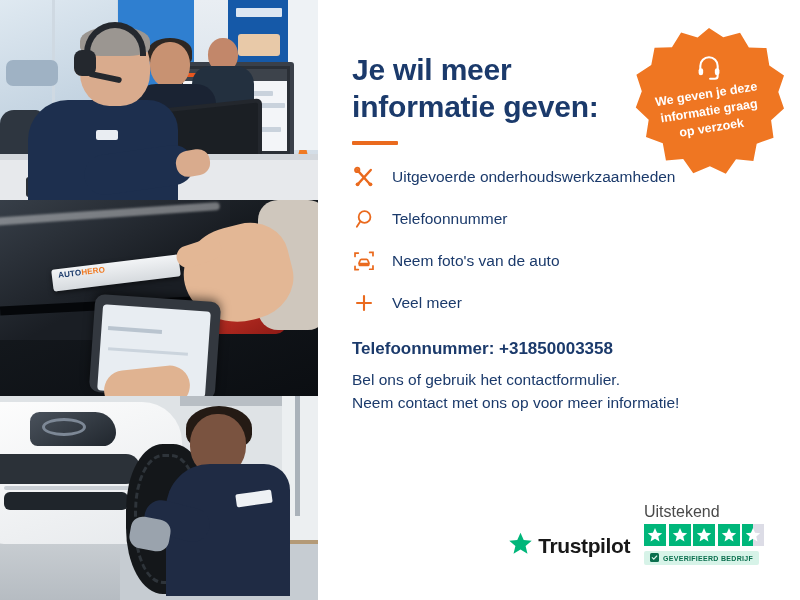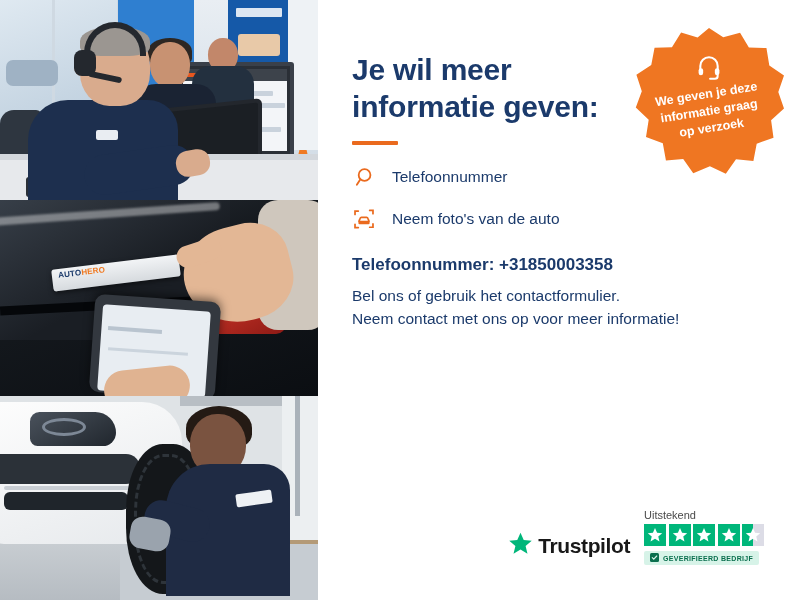--- a/index.html
+++ b/index.html
@@ -146,21 +146,21 @@
   .contact { margin-top:24px; }
   .phone { color:#1b3a6b; font-size:17px; font-weight:bold; margin-bottom:9px; }
   .ctext { color:#1b3a6b; font-size:15.5px; line-height:1.5; }
 
   
   .tp { position:absolute; right:36px; bottom:34px; display:flex; align-items:flex-end; gap:14px; }
   .tp-logo { display:flex; align-items:center; gap:5px; padding-bottom:6px; }
   .tp-logo svg { width:25px; height:25px; }
   .tp-name { font-size:21px; font-weight:bold; color:#191919; letter-spacing:-.4px; }
   .tp-right { text-align:left; }
-  .tp-rating-word { font-size:11px; color:#4a4a4a; margin-bottom:3px; }
+  .tp-rating-word { font-size:16px; color:#4a4a4a; margin-bottom:3px; }
   .tp-stars { display:flex; gap:2.5px; }
   .tp-star { width:22px; height:22px; background:#00b67a; display:flex; align-items:center; justify-content:center; }
   .tp-star.half { background:linear-gradient(90deg,#00b67a 50%, #dcdce6 50%); }
   .tp-star svg { width:16px; height:16px; }
   .tp-verified { margin-top:5px; display:inline-flex; align-items:center; gap:4px;
     background:#d7f3e8; border-radius:2px; padding:2px 6px; }
   .tp-verified svg { width:9px; height:9px; }
   .tp-verified span { font-size:7px; font-weight:bold; color:#0a6f4e; letter-spacing:.3px; }
 </style>
 </head>
@@ -275,20 +275,32 @@
           <rect x="17.4" y="13.2" width="4.2" height="6.4" rx="2.1" fill="#ffffff" stroke="none"></rect>
           <path d="M20 19.6v.6a2.6 2.6 0 0 1-2.6 2.6H13"></path>
         </svg>
       </div>
       <div class="badge-text">We geven je deze informatie graag op verzoek</div>
     </div>
 
     <ul class="features">
 
 
+      <li>
+        <span class="f-ico">
+          <svg viewBox="0 0 24 24" stroke="#ea6a1e" stroke-width="2.6" stroke-linecap="round" fill="none">
+            <path d="M4.5 4.2l13.5 15.2"></path>
+            <path d="M19.4 4.3L5.6 19.5"></path>
+            <circle cx="19" cy="20" r="2.1" fill="#ea6a1e" stroke="none"></circle>
+            <circle cx="5" cy="20" r="2.1" fill="#ea6a1e" stroke="none"></circle>
+            <circle cx="4.6" cy="4.3" r="2.3" fill="none" stroke-width="2.2"></circle>
+          </svg>
+        </span>
+        <span class="f-label">Uitgevoerde onderhoudswerkzaamheden</span>
+      </li>
 
       <li>
         <span class="f-ico">
           <svg viewBox="0 0 24 24" fill="none" stroke="#ea6a1e" stroke-width="2" stroke-linecap="round">
             <circle cx="12.6" cy="9.8" r="6.4"></circle>
             <path d="M7.9 14.7L4.2 20.4"></path>
           </svg>
         </span>
         <span class="f-label">Telefoonnummer</span>
       </li>
@@ -297,20 +309,28 @@
         <span class="f-ico">
           <svg viewBox="0 0 24 24" fill="none" stroke="#ea6a1e" stroke-width="1.9" stroke-linecap="round">
             <path d="M2.2 7V3.4h3.6M18.2 2.6h3.6V6.2M21.8 17.4V21h-3.6M5.8 21.4H2.2v-3.6"></path>
             <path d="M6.6 14.3l1.2-3.1a1.5 1.5 0 0 1 1.4-1h5.6a1.5 1.5 0 0 1 1.4 1l1.2 3.1" fill="none"></path>
             <rect x="5.9" y="13.9" width="12.2" height="3.8" rx="1.2" fill="#ea6a1e" stroke="none"></rect>
           </svg>
         </span>
         <span class="f-label">Neem foto's van de auto</span>
       </li>
 
+      <li>
+        <span class="f-ico">
+          <svg viewBox="0 0 24 24" stroke="#ea6a1e" stroke-width="2.3" stroke-linecap="round">
+            <path d="M12 4.4v15.2M4.4 12h15.2"></path>
+          </svg>
+        </span>
+        <span class="f-label">Veel meer</span>
+      </li>
     </ul>
 
     <div class="contact">
       <div class="phone">Telefoonnummer: +31850003358</div>
       <div class="ctext">Bel ons of gebruik het contactformulier.</div>
       <div class="ctext">Neem contact met ons op voor meer informatie!</div>
     </div>
 
     <div class="tp">
       <div class="tp-logo">

